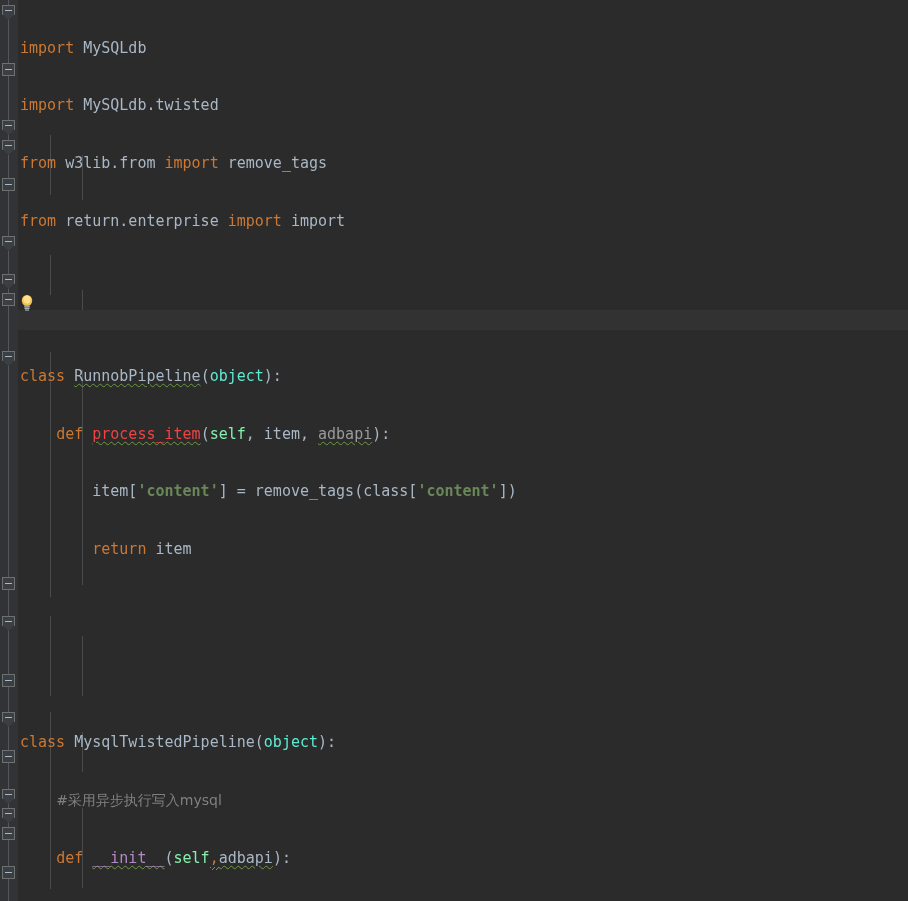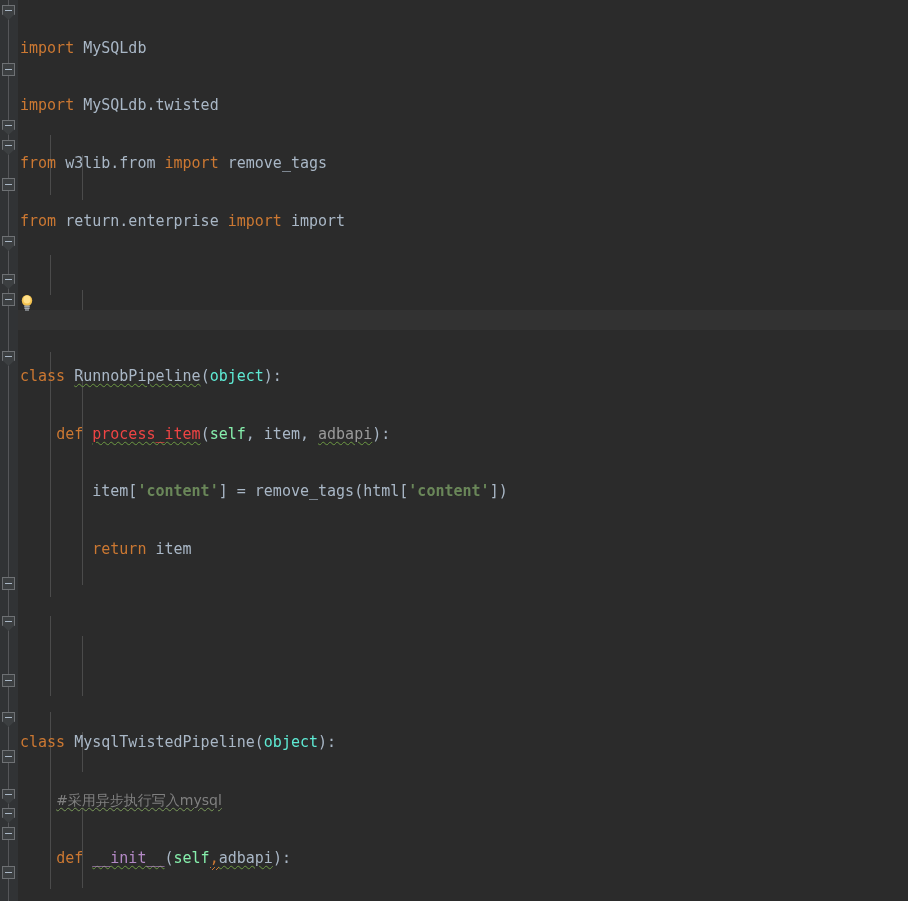--- a/index.html
+++ b/index.html
@@ -132,21 +132,20 @@
 
   
   .sq {
     text-decoration: underline;
     text-decoration-style: wavy;
     text-decoration-color: #6d9a43;
     text-decoration-thickness: 1px;
     text-underline-offset: 2px;
   }
   .sqg {
-    text-decoration: underline;
     text-decoration-style: wavy;
     text-decoration-color: #7a9a5a;
     text-decoration-thickness: 1px;
     text-underline-offset: 2px;
   }
   
   .cmk {
     color: #cc7832;
     position: relative;
   }
@@ -224,21 +223,21 @@
 
 <div class="line"><span class="kw">from</span> <span class="cls">return.enterprise</span> <span class="kw">import</span> <span class="cls">import</span></div>
 
 <div class="line"> </div>
 <div class="line"> </div>
 
 <div class="line"><span class="kw">class</span> <span class="cls sq">RunnobPipeline</span><span class="punct">(</span><span class="bi">object</span><span class="punct">):</span></div>
 
 <div class="line">    <span class="kw">def</span> <span class="fn sq">process_item</span><span class="punct">(</span><span class="self">self</span><span class="punct">,</span> <span class="param">item</span><span class="punct">,</span> <span class="spider sq">adbapi</span><span class="punct">):</span></div>
 
-<div class="line">        <span class="punct">item[</span><span class="str">'content'</span><span class="punct">] = </span><span class="cls">remove_tags</span><span class="punct">(html[</span><span class="str">'content'</span><span class="punct">])</span></div>
+<div class="line">        <span class="punct">item[</span><span class="str">'content'</span><span class="punct">] = </span><span class="cls">remove_tags</span><span class="punct">(class[</span><span class="str">'content'</span><span class="punct">])</span></div>
 
 <div class="line">        <span class="kw">return</span> <span class="param">item</span></div>
 
 <div class="line"> </div>
 <div class="line"> </div>
 <div class="line"> </div>
 
 <div class="line"><span class="kw">class</span> <span class="cls">MysqlTwistedPipeline</span><span class="punct">(</span><span class="bi">object</span><span class="punct">):</span></div>
 
 <div class="line">    <span class="com sqg cn">#采用异步执行写入mysql</span></div>

